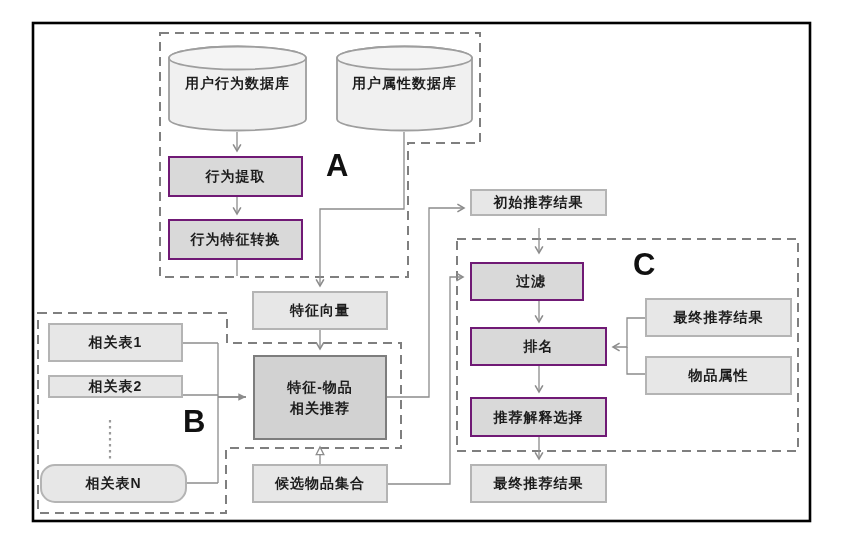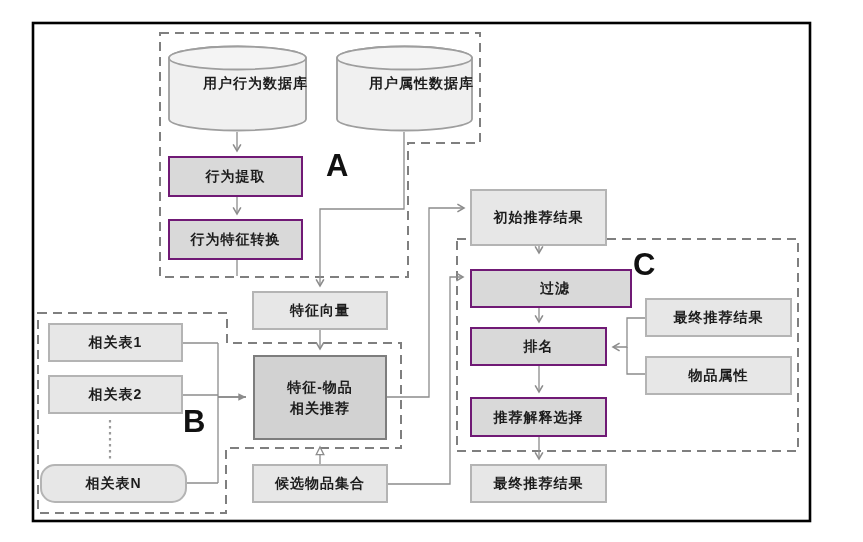--- a/index.html
+++ b/index.html
@@ -8,21 +8,21 @@
   .canvas{position:absolute;left:0;top:0;width:863px;height:542px;background:#fff;}
   svg.wires{position:absolute;left:0;top:0;}
   .node{position:absolute;display:flex;align-items:center;justify-content:center;
         box-sizing:border-box;text-align:center;color:#1c1c1c;font-size:14px;
         font-weight:600;letter-spacing:1px;line-height:1.45;white-space:pre-line;}
   .data{background:#e7e7e7;border:2px solid #b4b4b4;}
   .proc{background:#d9d9d9;border:2px solid #701a75;}
   .proc-main{background:#d2d2d2;border:2px solid #7d7d7d;}
   .cyl{position:absolute;}
   .cyl svg{position:absolute;left:0;top:0;}
-  .cyl .cyl-label{position:absolute;left:0;right:0;top:30px;text-align:right;
+  .cyl .cyl-label{position:absolute;left:0;right:0;top:30px;text-align:center;
         color:#1c1c1c;font-size:14px;font-weight:600;letter-spacing:1px;}
   .seclabel{position:absolute;font-size:31px;font-weight:700;color:#111;
         font-family:"Liberation Sans","DejaVu Sans",sans-serif;}
 </style>
 </head>
 <body>
 
 <div class="canvas">
 
   <svg class="wires" width="863" height="542" viewBox="0 0 863 542">
@@ -89,25 +89,25 @@
 
   <div class="node proc" style="left:168px;top:156px;width:135px;height:41px;">行为提取</div>
   <div class="node proc" style="left:168px;top:219px;width:135px;height:41px;">行为特征转换</div>
 
   <div class="node data" style="left:252px;top:291px;width:136px;height:39px;">特征向量</div>
   <div class="node proc-main" style="left:253px;top:355px;width:134px;height:85px;">特征-物品
 相关推荐</div>
   <div class="node data" style="left:252px;top:464px;width:136px;height:39px;">候选物品集合</div>
 
   <div class="node data" style="left:48px;top:323px;width:135px;height:39px;">相关表1</div>
-  <div class="node data" style="left:48px;top:375px;width:135px;height:39px;">相关表2</div>
+  <div class="node data" style="left:48px;top:375px;width:135px;height:23px;">相关表2</div>
   <div class="node data" style="left:40px;top:464px;width:147px;height:39px;border-radius:15px;">相关表N</div>
 
-  <div class="node data" style="left:470px;top:189px;width:137px;height:57px;">初始推荐结果</div>
-  <div class="node proc" style="left:470px;top:269px;width:162px;height:39px;padding-left:8px;">过滤</div>
+  <div class="node data" style="left:470px;top:189px;width:137px;height:27px;">初始推荐结果</div>
+  <div class="node proc" style="left:470px;top:262px;width:114px;height:39px;padding-left:8px;">过滤</div>
   <div class="node proc" style="left:470px;top:327px;width:137px;height:39px;">排名</div>
   <div class="node proc" style="left:470px;top:397px;width:137px;height:40px;">推荐解释选择</div>
   <div class="node data" style="left:470px;top:464px;width:137px;height:39px;">最终推荐结果</div>
   <div class="node data" style="left:645px;top:298px;width:147px;height:39px;">最终推荐结果</div>
   <div class="node data" style="left:645px;top:356px;width:147px;height:39px;">物品属性</div>
 
   <div class="seclabel" style="left:326px;top:148px;">A</div>
   <div class="seclabel" style="left:183px;top:404px;">B</div>
   <div class="seclabel" style="left:633px;top:247px;">C</div>
 

